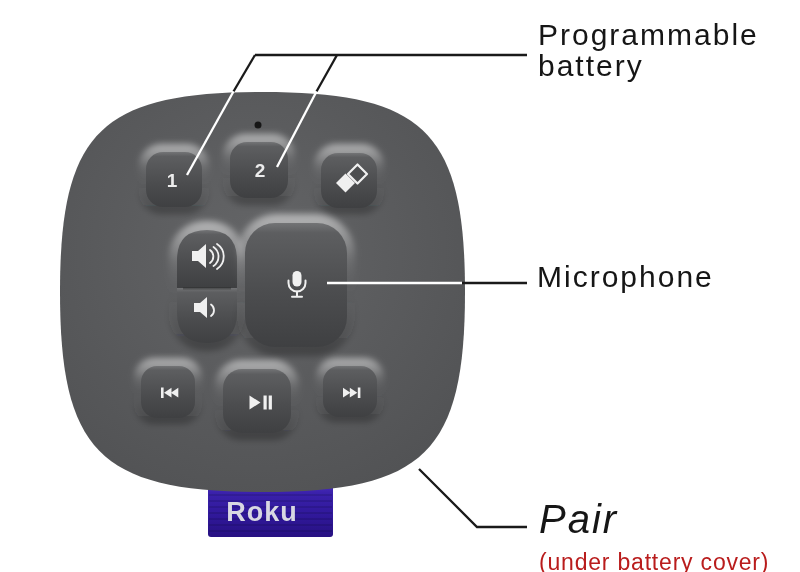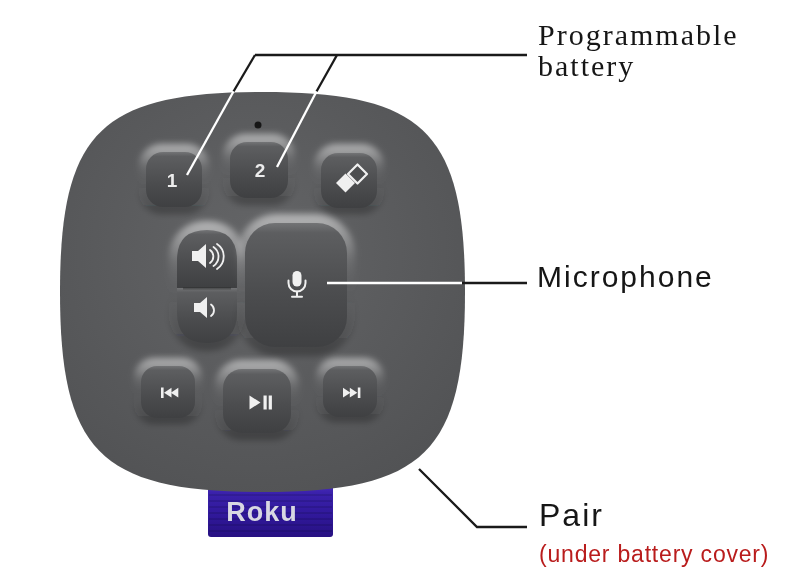--- a/index.html
+++ b/index.html
@@ -2,24 +2,24 @@
 <html><head>
 <meta charset="utf-8">
 <style>
   html,body{margin:0;padding:0;background:#ffffff;}
   .stage{
     position:relative;width:800px;height:572px;background:#ffffff;
     overflow:hidden;font-family:"Liberation Sans",sans-serif;
   }
   svg.scene{position:absolute;left:0;top:0;}
   .label{position:absolute;color:#161616;}
-  .presets-label{left:538px;top:19px;font-size:30px;line-height:31px;letter-spacing:2px;font-weight:500;font-family:Liberation Serif, serif;}
+  .presets-label{left:538px;top:19px;font-size:30px;line-height:31px;letter-spacing:2px;font-weight:500;}
   .mic-label{left:537px;top:261px;font-size:30px;line-height:31px;letter-spacing:2px;font-weight:500;text-align:center;}
   .pair-label{left:539px;top:497px;}
-  .pair-title{font-size:32px;letter-spacing:2px;font-weight:500;}
+  .pair-title{font-size:40px;letter-spacing:2px;font-weight:500;font-style:italic;}
   .pair-sub{font-size:23px;letter-spacing:0.8px;margin-top:7px;color:#b91c1c;white-space:nowrap;font-weight:400;}
   .digit{font-family:"Liberation Sans",sans-serif;font-size:19px;font-weight:600;fill:#ececec;}
   .tag-text{font-family:"Liberation Sans",sans-serif;font-size:27px;font-weight:700;fill:#d8d8e2;letter-spacing:1px;}
 </style>
 </head>
 <body>
 
 <div class="stage">
 
   <svg class="scene" width="800" height="572" viewBox="0 0 800 572">

